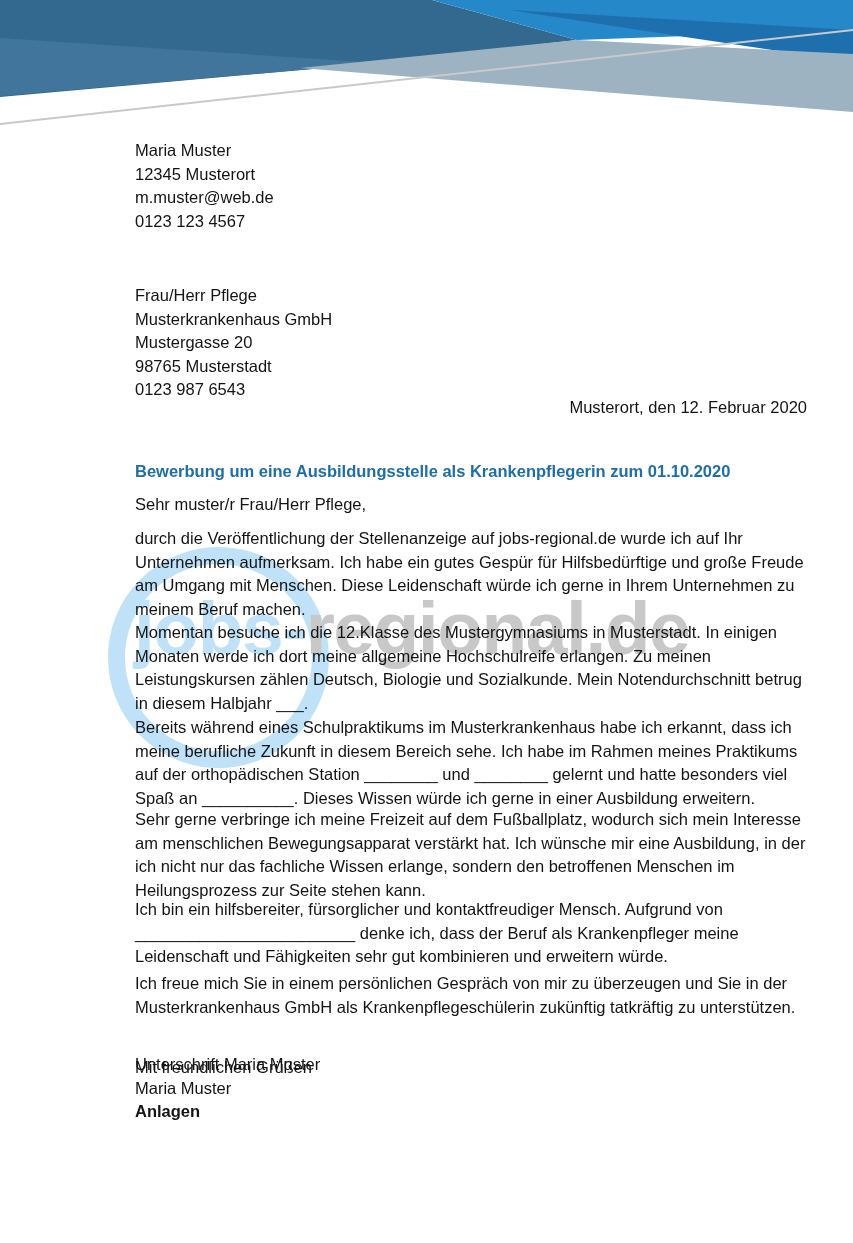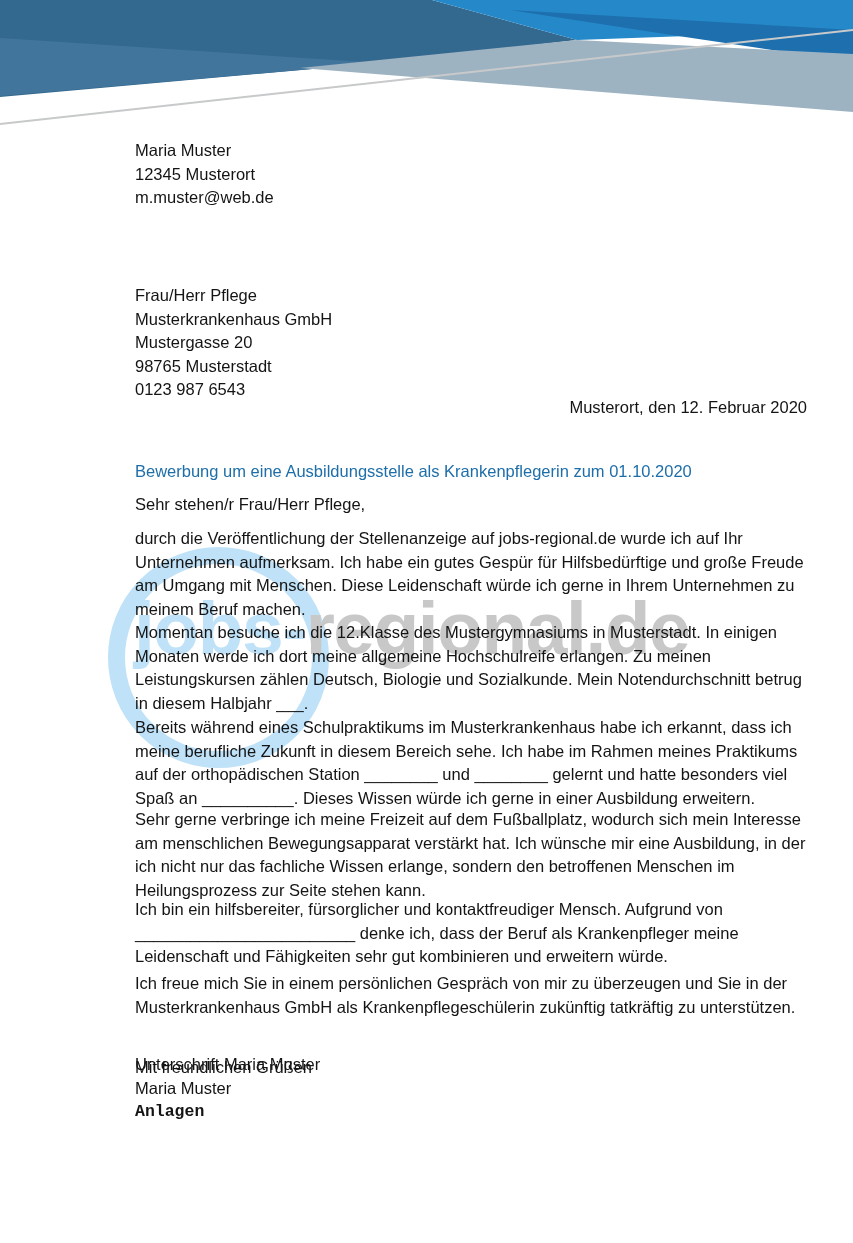--- a/index.html
+++ b/index.html
@@ -45,23 +45,23 @@
     letter-spacing: -1.5px;
     white-space: nowrap;
   }
   .wm-blue { color: #bfe2f8; }
   .wm-gray { color: #c8c8c8; }
   
   .content { position: absolute; inset: 0; z-index: 1; }
   .abs { position: absolute; left: 101px; width: 672px; line-height: 23.5px; margin-left: 34px; }
   .addr-line { height: 23.5px; }
   .date-line { text-align: right; }
-  .subject-line { font-weight: normal; color: #1d6ea9; }
+  .subject-line { font-weight: bold; color: #1d6ea9; }
   .sig-italic { }
-  .sig-bold { font-weight: bold; font-family: Liberation Mono, monospace; }
+  .sig-bold { font-weight: bold; }
 </style>
 </head>
 <body>
 
 <div class="page">
 
   <div class="watermark">
     <div class="wm-ring" style="border-color: rgb(191, 226, 248);"></div>
     <div class="wm-text">
       <span class="wm-blue" style="color: rgb(191, 226, 248);">jobs-</span><span class="wm-gray" style="color: rgb(200, 200, 200);">regional.de</span>
@@ -76,35 +76,36 @@
     <polygon points="300,68 577,40 853,54 853,112" fill="#9eb3c2"></polygon>
     <line x1="0" y1="124" x2="853" y2="30" stroke-width="2" stroke="#c7c9ca"></line>
   </svg>
 
   <div class="content">
 
     <div class="abs" style="top:139px">
       <div class="addr-line">Maria Muster</div>
       <div class="addr-line">12345 Musterort</div>
       <div class="addr-line">m.muster@web.de</div>
+      <div class="addr-line">0123 123 4567</div>
     </div>
 
     <div class="abs" style="top:284px">
       <div class="addr-line">Frau/Herr Pflege</div>
       <div class="addr-line">Musterkrankenhaus GmbH</div>
       <div class="addr-line">Mustergasse 20</div>
       <div class="addr-line">98765 Musterstadt</div>
       <div class="addr-line">0123 987 6543</div>
     </div>
 
     <div class="abs date-line" style="top:396px">Musterort, den 12. Februar 2020</div>
 
     <div class="abs subject-line" style="top: 460px; color: rgb(29, 110, 169);">Bewerbung um eine Ausbildungsstelle als Krankenpflegerin zum 01.10.2020</div>
 
-    <div class="abs" style="top:493px">Sehr stehen/r Frau/Herr Pflege,</div>
+    <div class="abs" style="top:493px">Sehr muster/r Frau/Herr Pflege,</div>
 
     <p class="abs" style="top:527px">durch die Veröffentlichung der Stellenanzeige auf jobs-regional.de wurde ich auf Ihr Unternehmen aufmerksam. Ich habe ein gutes Gespür für Hilfsbedürftige und große Freude am Umgang mit Menschen. Diese Leidenschaft würde ich gerne in Ihrem Unternehmen zu meinem Beruf machen.</p>
     <p class="abs" style="top:621px">Momentan besuche ich die 12.Klasse des Mustergymnasiums in Musterstadt. In einigen Monaten werde ich dort meine allgemeine Hochschulreife erlangen. Zu meinen Leistungskursen zählen Deutsch, Biologie und Sozialkunde. Mein Notendurchschnitt betrug in diesem Halbjahr ___.</p>
     <p class="abs" style="top:716px">Bereits während eines Schulpraktikums im Musterkrankenhaus habe ich erkannt, dass ich meine berufliche Zukunft in diesem Bereich sehe. Ich habe im Rahmen meines Praktikums auf der orthopädischen Station ________ und ________ gelernt und hatte besonders viel Spaß an __________. Dieses Wissen würde ich gerne in einer Ausbildung erweitern.</p>
     <p class="abs" style="top:898px">Ich bin ein hilfsbereiter, fürsorglicher und kontaktfreudiger Mensch. Aufgrund von ________________________ denke ich, dass der Beruf als Krankenpfleger meine Leidenschaft und Fähigkeiten sehr gut kombinieren und erweitern würde.</p>
     <p class="abs" style="top:808px">Sehr gerne verbringe ich meine Freizeit auf dem Fußballplatz, wodurch sich mein Interesse am menschlichen Bewegungsapparat verstärkt hat. Ich wünsche mir eine Ausbildung, in der ich nicht nur das fachliche Wissen erlange, sondern den betroffenen Menschen im Heilungsprozess zur Seite stehen kann.</p>
     <p class="abs" style="top:972px">Ich freue mich Sie in einem persönlichen Gespräch von mir zu überzeugen und Sie in der Musterkrankenhaus GmbH als Krankenpflegeschülerin zukünftig tatkräftig zu unterstützen.</p>
 
     <div class="abs" style="top:1056px">Mit freundlichen Grüßen</div>
 

